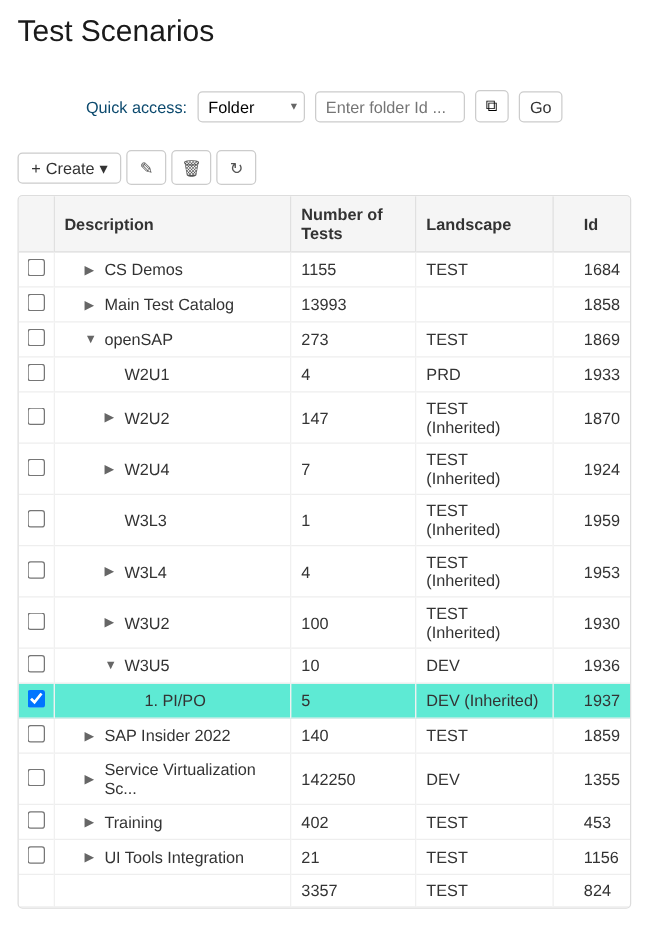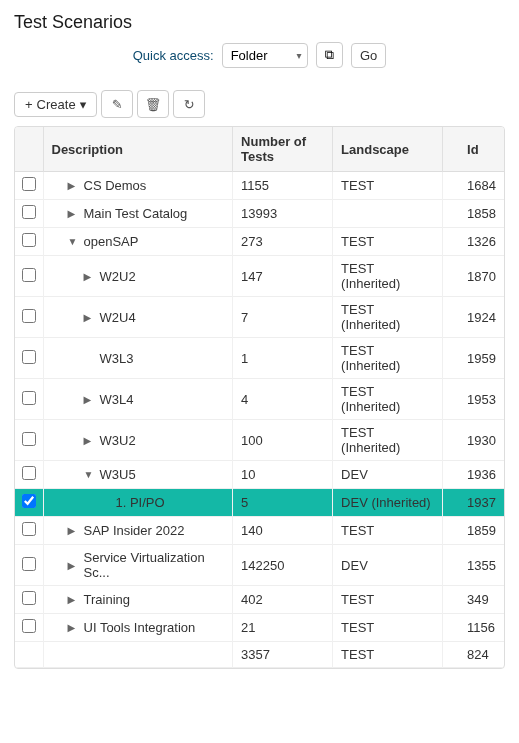--- a/index.html
+++ b/index.html
@@ -8,24 +8,24 @@
       font-size: 13px;
       background: #fff;
       color: #333;
       width: 519px;
       min-height: 743px;
     }
     .page {
       padding: 12px 14px;
     }
     .page-title {
-      font-size: 18px;
+      font-size: 24px;
       font-weight: 400;
       color: #1a1a1a;
-      margin-bottom: 1px;
+      margin-bottom: 24px;
     }
     .quick-access-bar {
       display: flex;
       align-items: center;
       gap: 8px;
       margin-bottom: 14px;
       padding: 8px 0;
       justify-content: center;
     }
     .quick-access-label {
@@ -132,21 +132,21 @@
       color: #333;
       border-right: 1px solid #e0e0e0;
     }
     thead th:last-child {
       border-right: none;
     }
     tbody tr {
       border-bottom: 1px solid #eee;
     }
     tbody tr.selected {
-      background: #14b8a6;
+      background: #5eead4;
     }
     tbody td {
       padding: 5px 8px;
       font-size: 13px;
       color: #333;
       vertical-align: middle;
       border-right: 1px solid #f0f0f0;
     }
     tbody td:last-child {
       border-right: none;
@@ -206,20 +206,21 @@
 
   <div class="quick-access-bar">
     <span class="quick-access-label">Quick access:</span>
     <div class="select-wrapper">
       <select class="folder-select">
         <option>Folder</option>
         <option>Scenario</option>
       </select>
       <span class="select-arrow">▾</span>
     </div>
+    <input class="folder-input" type="text" placeholder="Enter folder Id ..." style="">
     <button class="copy-btn">
       <span>⧉</span>
     </button>
     <button class="go-btn">Go</button>
   </div>
 
   <div class="toolbar">
     <button class="toolbar-btn create-btn">
       <span>+</span>
       <span>Create</span>
@@ -275,21 +276,33 @@
           <tr>
             <td class="checkbox-cell"><input type="checkbox" style=""></td>
             <td class="desc-cell">
               <div class="desc-content indent-1">
                 <span class="expand-icon">▼</span>
                 <span>openSAP</span>
               </div>
             </td>
             <td class="num-cell">273</td>
             <td class="landscape-cell">TEST</td>
-            <td class="id-cell">1326</td>
+            <td class="id-cell">1869</td>
+          </tr>
+          <tr>
+            <td class="checkbox-cell"><input type="checkbox" style=""></td>
+            <td class="desc-cell">
+              <div class="desc-content indent-2">
+                <span class="no-expand"></span>
+                <span>W2U1</span>
+              </div>
+            </td>
+            <td class="num-cell">4</td>
+            <td class="landscape-cell">PRD</td>
+            <td class="id-cell">1933</td>
           </tr>
           <tr>
             <td class="checkbox-cell"><input type="checkbox" style=""></td>
             <td class="desc-cell">
               <div class="desc-content indent-2">
                 <span class="expand-icon">▶</span>
                 <span>W2U2</span>
               </div>
             </td>
             <td class="num-cell">147</td>
@@ -395,21 +408,21 @@
           <tr>
             <td class="checkbox-cell"><input type="checkbox" style=""></td>
             <td class="desc-cell">
               <div class="desc-content indent-1">
                 <span class="expand-icon">▶</span>
                 <span>Training</span>
               </div>
             </td>
             <td class="num-cell">402</td>
             <td class="landscape-cell">TEST</td>
-            <td class="id-cell">349</td>
+            <td class="id-cell">453</td>
           </tr>
           <tr>
             <td class="checkbox-cell"><input type="checkbox" style=""></td>
             <td class="desc-cell">
               <div class="desc-content indent-1">
                 <span class="expand-icon">▶</span>
                 <span>UI Tools Integration</span>
               </div>
             </td>
             <td class="num-cell">21</td>

